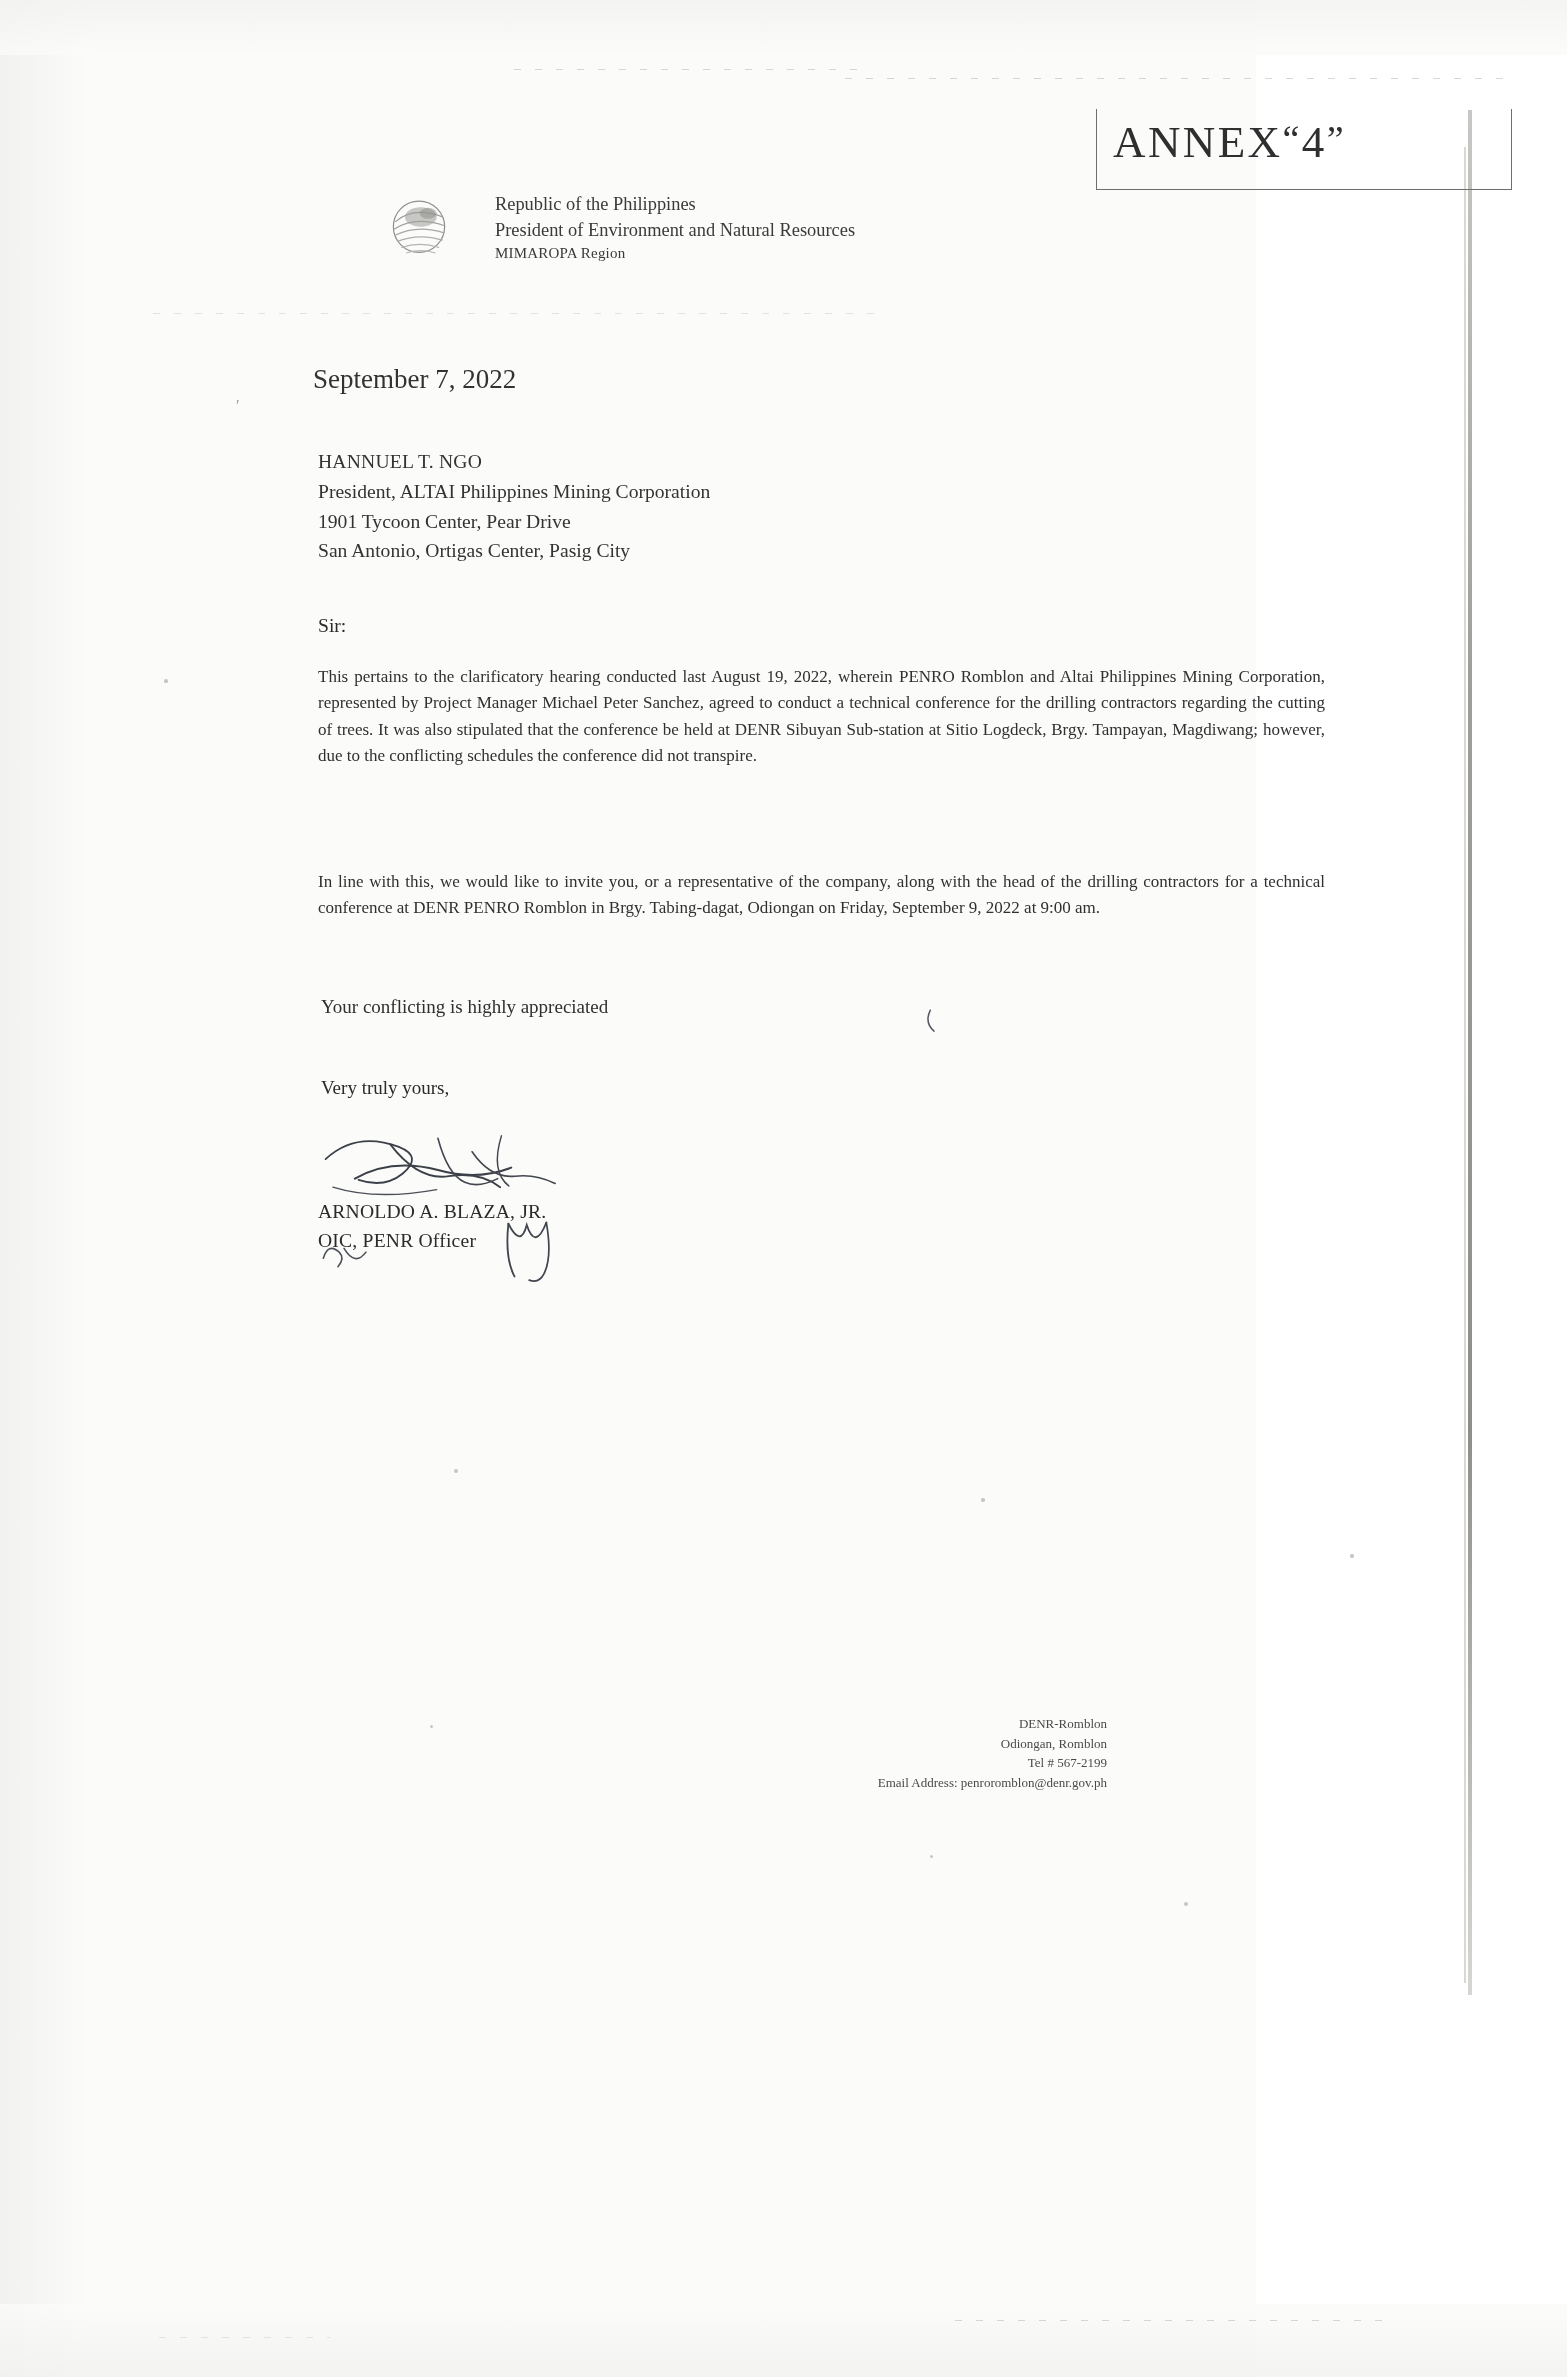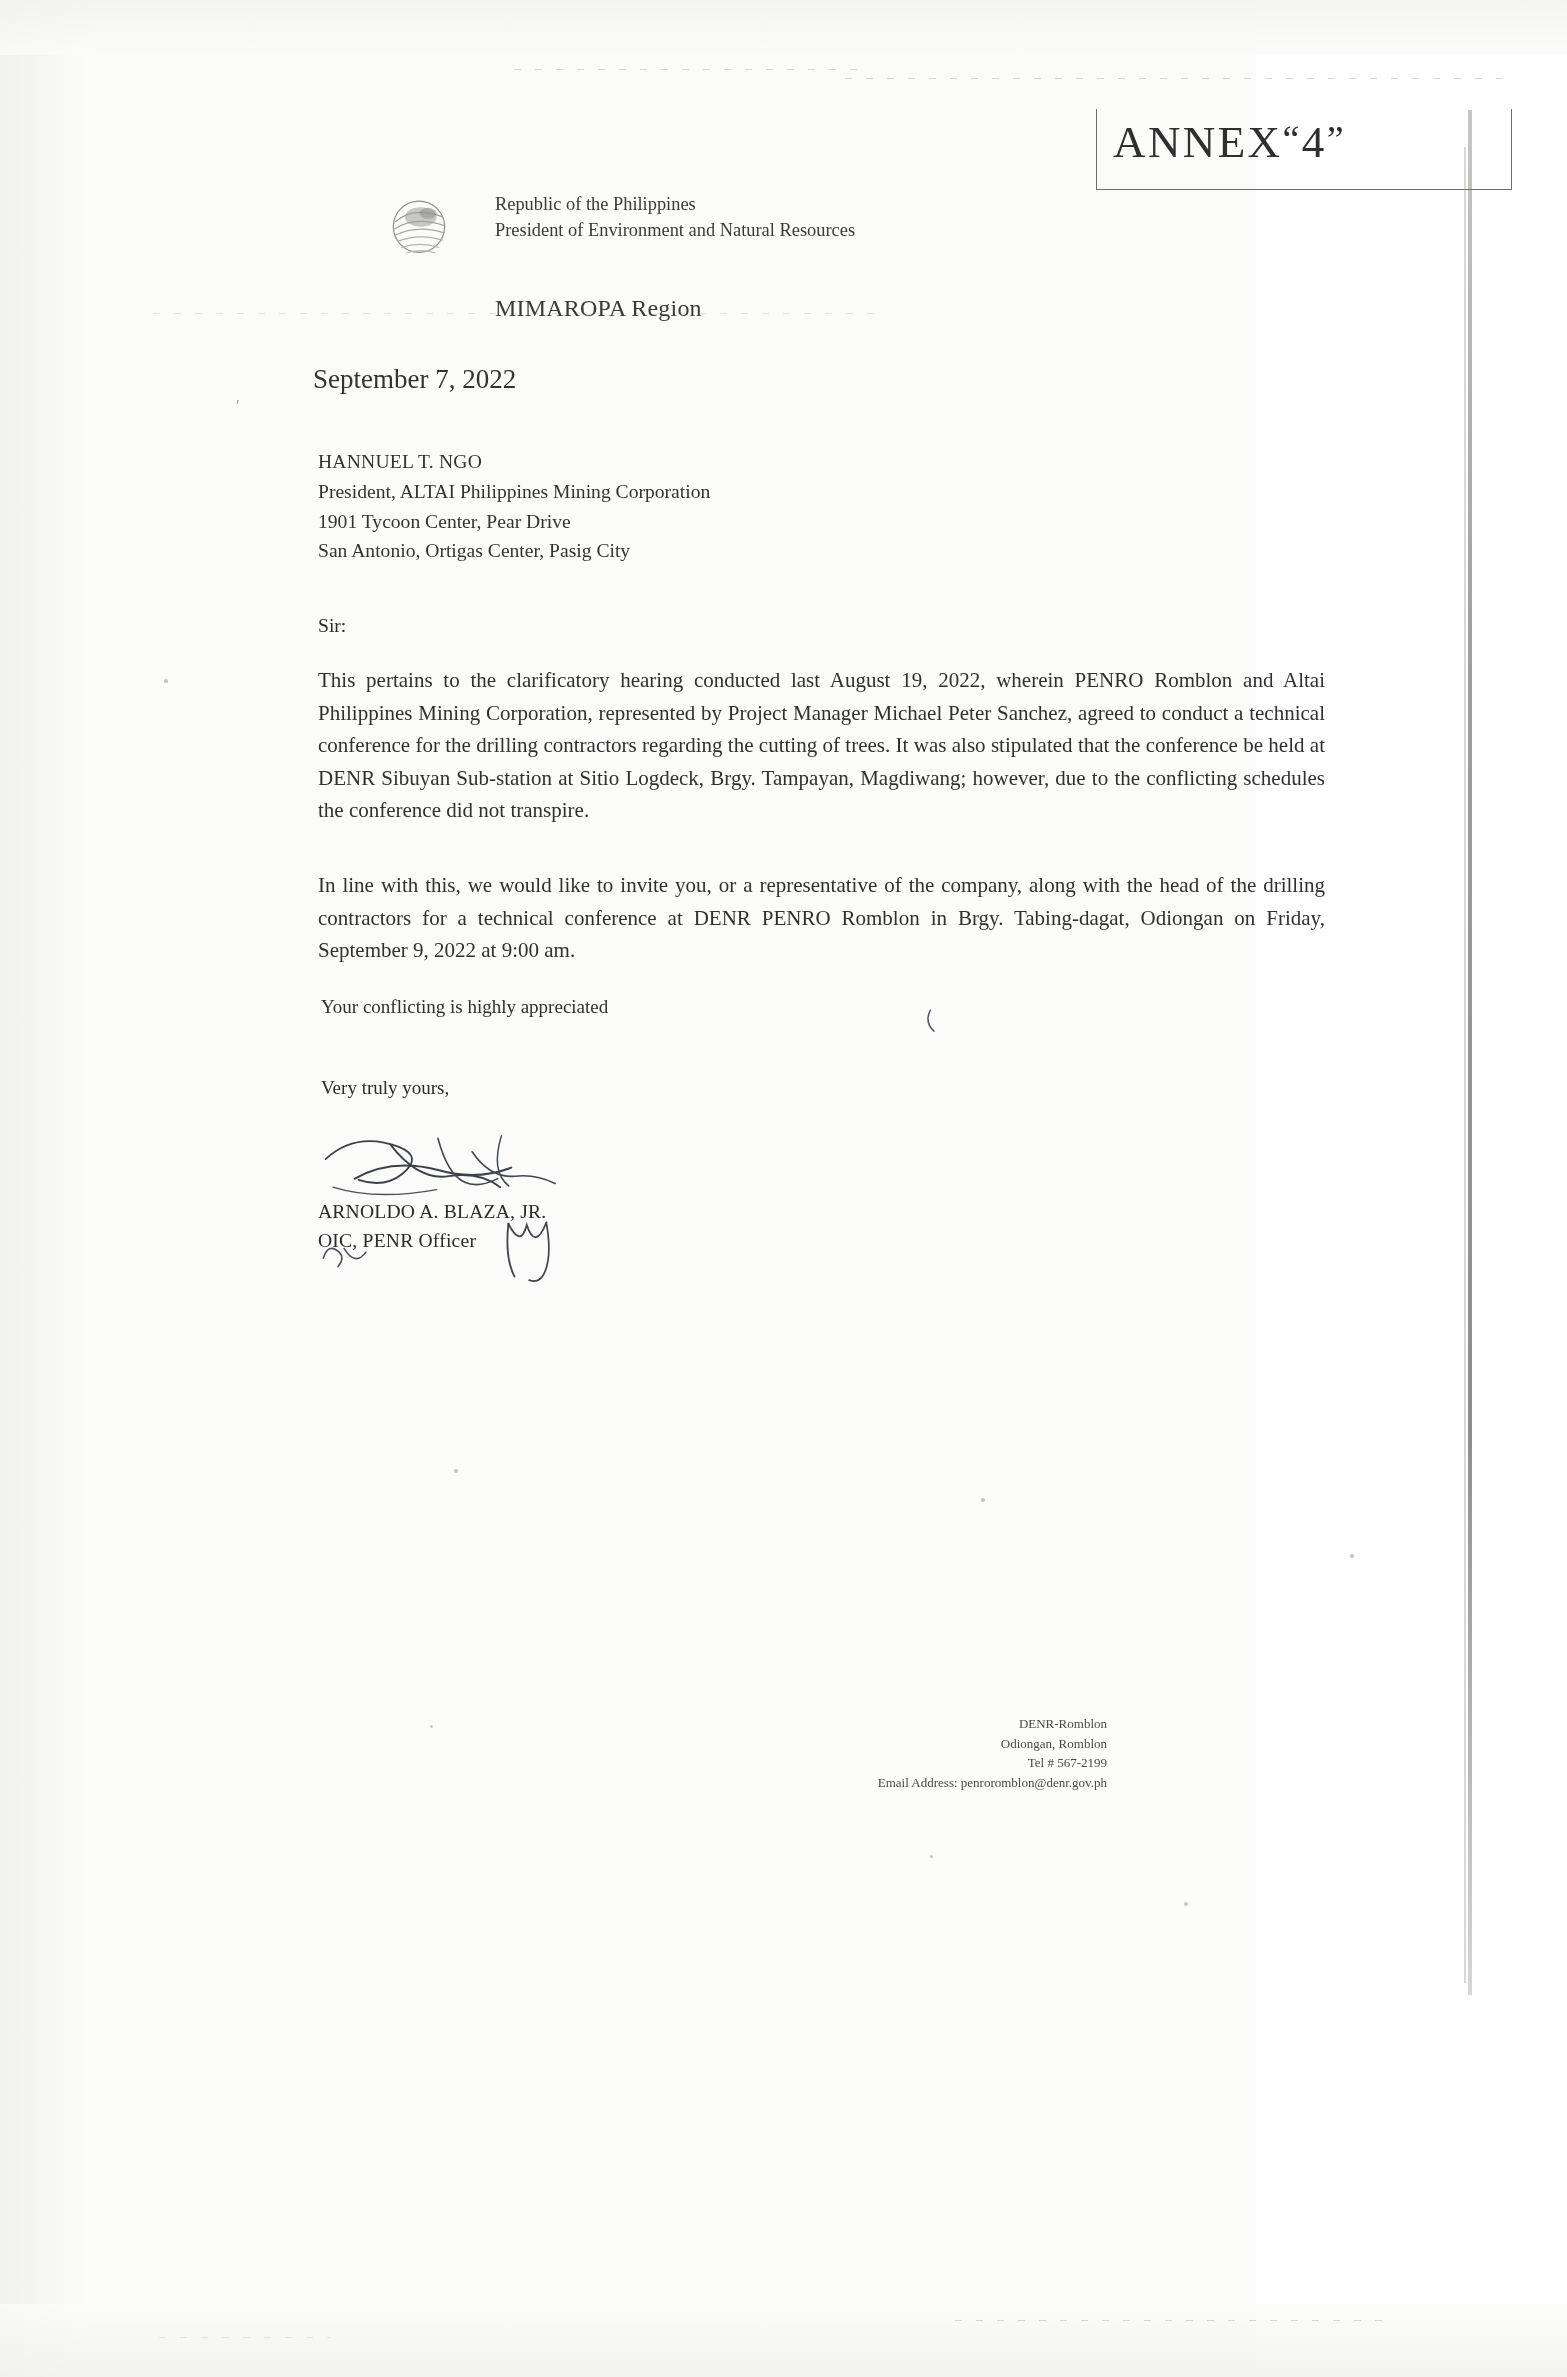--- a/index.html
+++ b/index.html
@@ -117,21 +117,21 @@
   .logo svg { display:block; }
 
   .letterhead {
     position: absolute;
     left: 495px;
     top: 191px;
     line-height: 1.42;
     color: #3a3a3a;
   }
   .letterhead div { font-size: 18.4px; white-space: nowrap; }
-  .letterhead .lh3 { font-size: 24px; letter-spacing: 0.2px; margin-top: 48px; }
+  .letterhead .lh3 { font-size: 15px; letter-spacing: 0.2px; }
 
   
   .date {
     position: absolute;
     left: 313px;
     top: 364px;
     font-size: 27px;
     color: #333;
   }
   .stray-mark {
@@ -154,21 +154,21 @@
 
   .salutation {
     position: absolute;
     left: 318px;
     top: 615px;
     font-size: 19.6px;
   }
 
   .para {
     position: absolute;
-    font-size: 21px;
+    font-size: 17px;
     line-height: 1.55;
     text-align: justify;
     color: #303030;
   }
   .p1 { left: 318px; top: 664px; width: 1007px; }
   .p2 { left: 318px; top: 869px; width: 1007px; }
   .p3 { left: 321px; top: 992px; width: 857px; font-size: 19px; }
 
   .closing {
     position: absolute;

